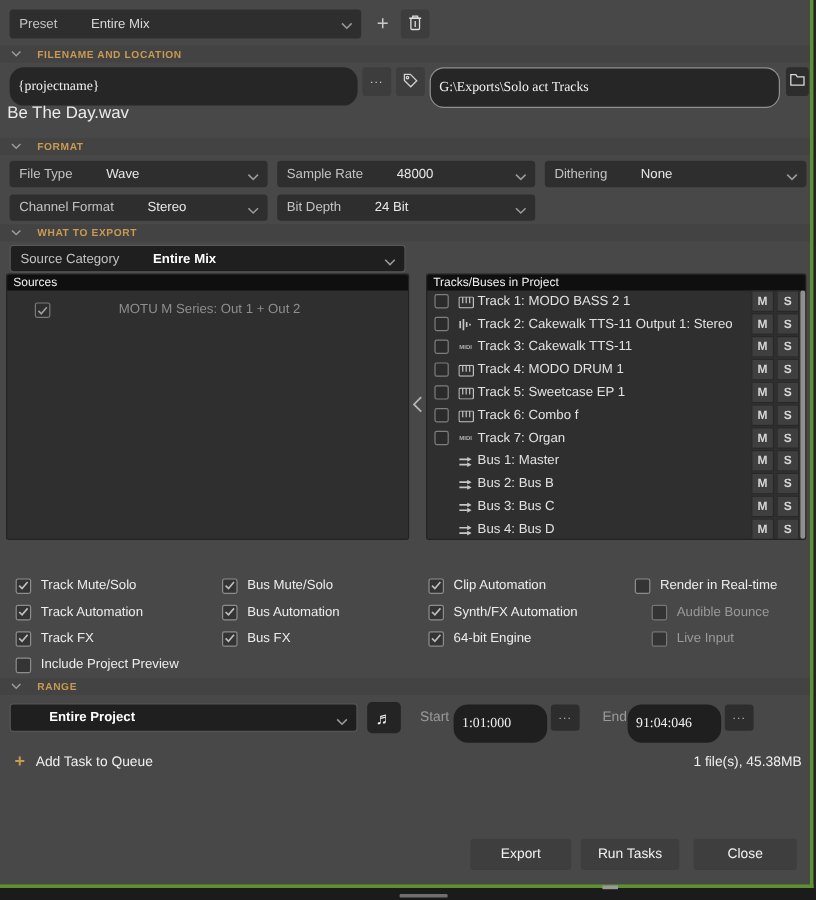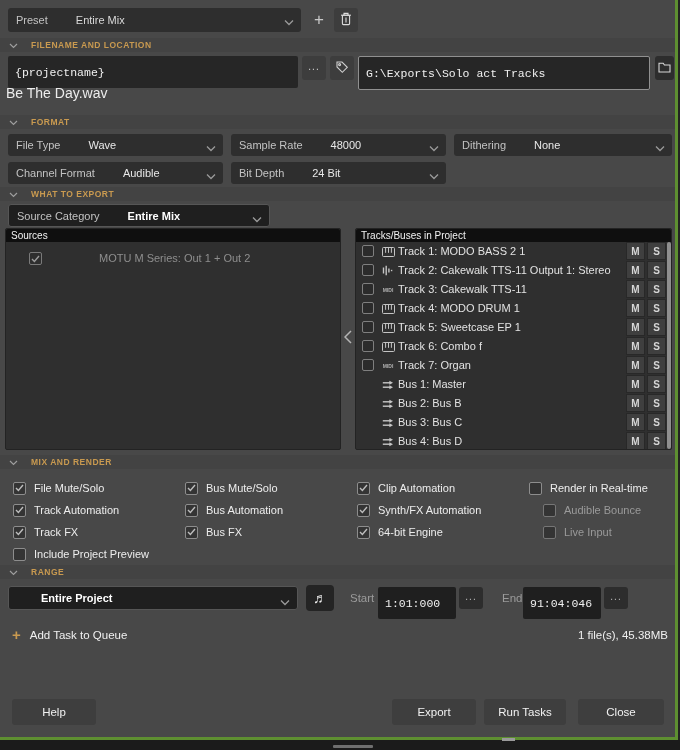--- a/index.html
+++ b/index.html
@@ -18,22 +18,22 @@
   .dd.darker .val { color:#ffffff; font-weight:bold; }
 
   .sec { position:absolute; left:0; width:678px; height:14px; background:#434343;
          display:flex; align-items:center; }
   .sec .sec-chev { margin-left:9px; }
   .sec .sec-title { margin-left:13px; color:#c99a50; font-size:8.5px; font-weight:bold; letter-spacing:.5px; }
 
   .tbtn { position:absolute; background:#3d3d3d; border-radius:3px; display:flex;
           align-items:center; justify-content:center; color:#e8e8e8; }
 
-  input.txt { position:absolute; background:#262626; border:none; border-radius:2px;
-              color:#f0f0f0; font-family:Liberation Mono, monospace; font-size:11.5px; padding:16px 7px; outline:none; }
+  input.txt { position:absolute; background:#262626; border:none; border-radius:12px;
+              color:#f0f0f0; font-family:Liberation Serif, serif; font-size:11.5px; padding:16px 7px; outline:none; }
 
   .cb { width:13px; height:13px; background:#343434; border:1px solid #8d8d8d; border-radius:2px;
         display:inline-flex; align-items:center; justify-content:center; flex:0 0 auto; }
   .cb.disabled { border-color:#737373; }
 
   
   .panel { position:absolute; top:228px; height:222px; background:#2f2f2f; border:1px solid #232323; border-radius:2px; }
   .panel-head { height:13px; background:#0f0f0f; border-radius:2px 2px 0 0; display:flex; align-items:center; }
   .panel-head span { margin-left:5px; color:#f2f2f2; font-size:10px; }
   .plist { position:absolute; left:0; right:0; top:13px; bottom:0; overflow:hidden; }
@@ -154,21 +154,21 @@
     </div>
     <div class="dd" style="left:454px; top:134px; width:218px;">
       <span class="lbl">Dithering</span>
       <span class="val">None</span>
       <span class="chev"><svg width="10" height="7" viewBox="0 0 10 7">
             <polyline points="1,1.5 5,5.5 9,1.5" fill="none" stroke="#9a9a9a" stroke-width="1.3"></polyline>
           </svg></span>
     </div>
     <div class="dd" style="left:8px; top:162px; width:215px;">
       <span class="lbl">Channel Format</span>
-      <span class="val">Audible</span>
+      <span class="val">Stereo</span>
       <span class="chev"><svg width="10" height="7" viewBox="0 0 10 7">
             <polyline points="1,1.5 5,5.5 9,1.5" fill="none" stroke="#9a9a9a" stroke-width="1.3"></polyline>
           </svg></span>
     </div>
     <div class="dd" style="left:231px; top:162px; width:215px;">
       <span class="lbl">Bit Depth</span>
       <span class="val">24 Bit</span>
       <span class="chev"><svg width="10" height="7" viewBox="0 0 10 7">
             <polyline points="1,1.5 5,5.5 9,1.5" fill="none" stroke="#9a9a9a" stroke-width="1.3"></polyline>
           </svg></span>
@@ -176,21 +176,21 @@
 
     <div class="sec" style="top:187px;">
       <span class="sec-chev">
         <svg width="9" height="6" viewBox="0 0 9 6">
             <polyline points="1,1 4.5,4.5 8,1" fill="none" stroke="#9e9e9e" stroke-width="1.2"></polyline>
           </svg>
       </span>
       <span class="sec-title">WHAT TO EXPORT</span>
     </div>
 
-    <div class="dd darker" style="left:8px; top:204px; width:262px;">
+    <div class="dd darker" style="left:8px; top:204px; width:330px;">
       <span class="lbl">Source Category</span>
       <span class="val">Entire Mix</span>
       <span class="chev"><svg width="10" height="7" viewBox="0 0 10 7">
             <polyline points="1,1.5 5,5.5 9,1.5" fill="none" stroke="#9a9a9a" stroke-width="1.3"></polyline>
           </svg></span>
     </div>
 
     <div class="panel" style="left:5px; width:336px;">
       <div class="panel-head">
         <span>Sources</span>
@@ -355,36 +355,28 @@
               </svg>
             </span>
             <span class="tlabel">Bus 4: Bus D</span>
             <span class="ms m">M</span>
             <span class="ms s">S</span>
           </div>
         </div>
       <div style="position:absolute; right:0px; top:13px; bottom:0; width:4px; background:#8f8f8f; border-radius:2px;"></div>
     </div>
 
-    <div class="sec" style="top:455px;">
-      <span class="sec-chev">
-        <svg width="9" height="6" viewBox="0 0 9 6">
-            <polyline points="1,1 4.5,4.5 8,1" fill="none" stroke="#9e9e9e" stroke-width="1.2"></polyline>
-          </svg>
-      </span>
-      <span class="sec-title">MIX AND RENDER</span>
-    </div>
     <div class="mix-col" style="left:13px;">
         <div class="mopt">
           <span class="cb">
             <svg width="9" height="8" viewBox="0 0 9 8">
               <polyline points="1,4 3.4,6.4 8,1" fill="none" stroke="#bdbdbd" stroke-width="1.4"></polyline>
             </svg>
           </span>
-          <span class="mlabel">File Mute/Solo</span>
+          <span class="mlabel">Track Mute/Solo</span>
         </div>
         <div class="mopt">
           <span class="cb">
             <svg width="9" height="8" viewBox="0 0 9 8">
               <polyline points="1,4 3.4,6.4 8,1" fill="none" stroke="#bdbdbd" stroke-width="1.4"></polyline>
             </svg>
           </span>
           <span class="mlabel">Track Automation</span>
         </div>
         <div class="mopt">
@@ -496,23 +488,20 @@
       <span class="dots" style="color:#b8b8b8;">...</span>
     </div>
 
     <div style="position:absolute; left:12px; top:626px; display:flex; align-items:center; cursor:default;">
       <span class="gold-plus">+</span>
       <span style="margin-left:9px; font-size:11.5px; color:#f0f0f0;">Add Task to Queue</span>
     </div>
     <div style="position:absolute; right:10px; top:629px; font-size:11.5px; color:#f0f0f0;">1 file(s), 45.38MB</div>
 
 
-    <div class="footer-btn" style="left:12px; width:84px;">
-      <span>Help</span>
-    </div>
     <div class="footer-btn" style="left:392px; width:84px;">
       <span>Export</span>
     </div>
     <div class="footer-btn" style="left:484px; width:82px;">
       <span>Run Tasks</span>
     </div>
     <div class="footer-btn" style="left:578px; width:86px;">
       <span>Close</span>
     </div>
   </div>

